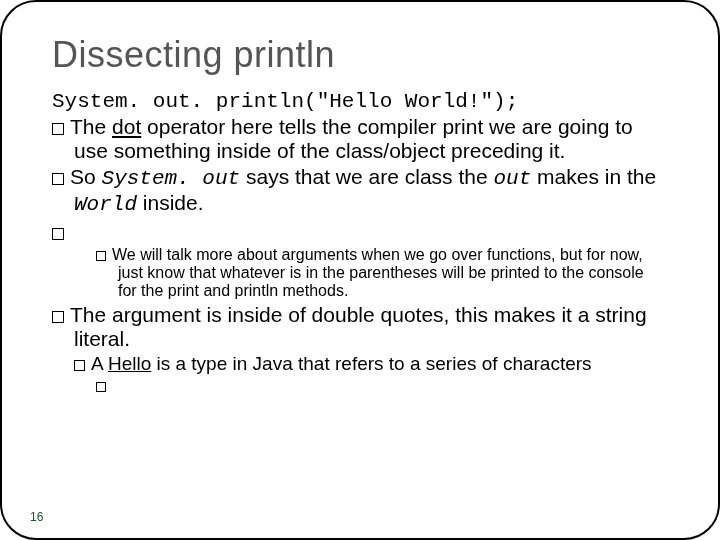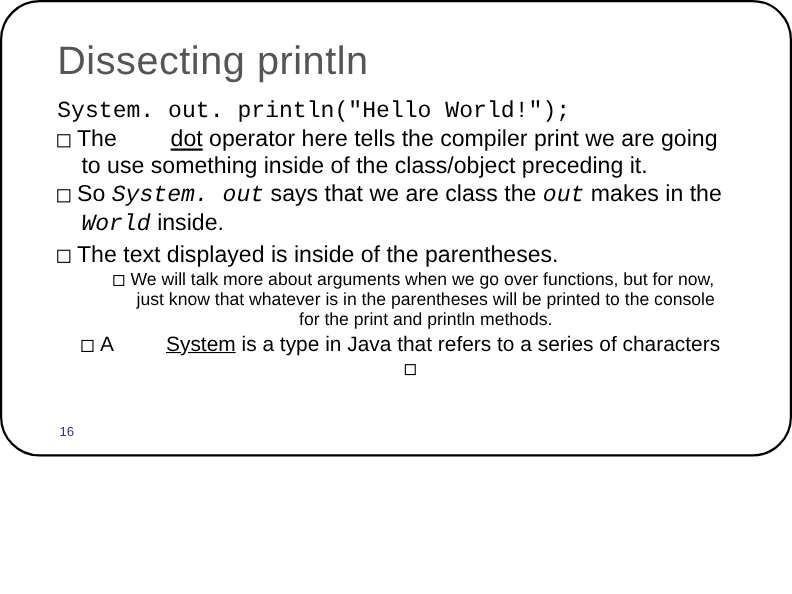--- a/index.html
+++ b/index.html
@@ -7,21 +7,21 @@
     padding: 0;
     width: 720px;
     height: 540px;
     background: #fff;
     font-family: Arial, Helvetica, sans-serif;
     color: #000;
   }
   .slide {
     box-sizing: border-box;
     width: 720px;
-    height: 415px;
+    height: 540px;
     border: 2px solid #000;
     border-radius: 36px;
     padding: 28px 50px 28px 50px;
     position: relative;
     overflow: hidden;
   }
   .title {
     font-size: 36px;
     color: #555;
     font-weight: 400;
@@ -51,72 +51,73 @@
     margin: 0 0 2px 0;
     padding-left: 44px;
     text-indent: -22px;
   }
   .lvl3 {
     font-size: 16px;
     line-height: 1.15;
     margin: 0 12px 2px 0;
     padding-left: 66px;
     text-indent: -22px;
-    text-align: center;
   }
   .chk {
     display: inline-block;
     width: 12px;
     height: 12px;
     border: 1.5px solid #000;
     margin-right: 6px;
     vertical-align: -1px;
     box-sizing: border-box;
   }
   .chk.sm { width: 11px; height: 11px; }
   .chk.xs { width: 10px; height: 10px; }
-  .u { text-decoration: underline; margin-left: 43px; }
+  .u { text-decoration: underline; }
   .footnum {
     position: absolute;
     left: 28px;
     bottom: 14px;
     font-size: 12px;
-    color: #4c1d95;
-    margin-left: 24px;
+    color: #14532d;
   }
 </style>
 </head>
 <body>
 
 <div class="slide">
 
   <div class="title">Dissecting println</div>
 
   <div class="code">System. out. println("Hello World!");</div>
 
   <div class="lvl1">
     <span class="chk"></span><span>The </span><span class="u">dot</span><span> operator here tells the compiler print we are going to use something inside of the class/object preceding it.</span>
   </div>
 
   <div class="lvl1">
     <span class="chk"></span><span>So </span><span class="codein">System. out</span><span> says that we are class the </span><span class="codein">out</span><span> makes in the </span><span class="codein">World</span><span> inside.</span>
   </div>
 
   <div class="lvl1">
-    <span class="chk"></span><span>The text displayed is inside of the parentheses.</span>
+    <span class="chk"></span>
   </div>
 
 
   <div class="lvl3">
     <span class="chk xs"></span><span>We will talk more about arguments when we go over functions, but for now, just know that whatever is in the parentheses will be printed to the console for the print and println methods.</span>
   </div>
 
+  <div class="lvl1">
+    <span class="chk"></span><span>The argument is inside of double quotes, this makes it a string literal.</span>
+  </div>
 
   <div class="lvl2">
-    <span class="chk sm"></span><span>A </span><span class="u">System</span><span> is a type in Java that refers to a series of characters</span>
+    <span class="chk sm"></span><span>A </span><span class="u">Hello</span><span> is a type in Java that refers to a series of characters</span>
   </div>
 
   <div class="lvl3">
     <span class="chk xs"></span>
   </div>
 
   <div class="footnum">16</div>
 </div>
 
 </body></html>

